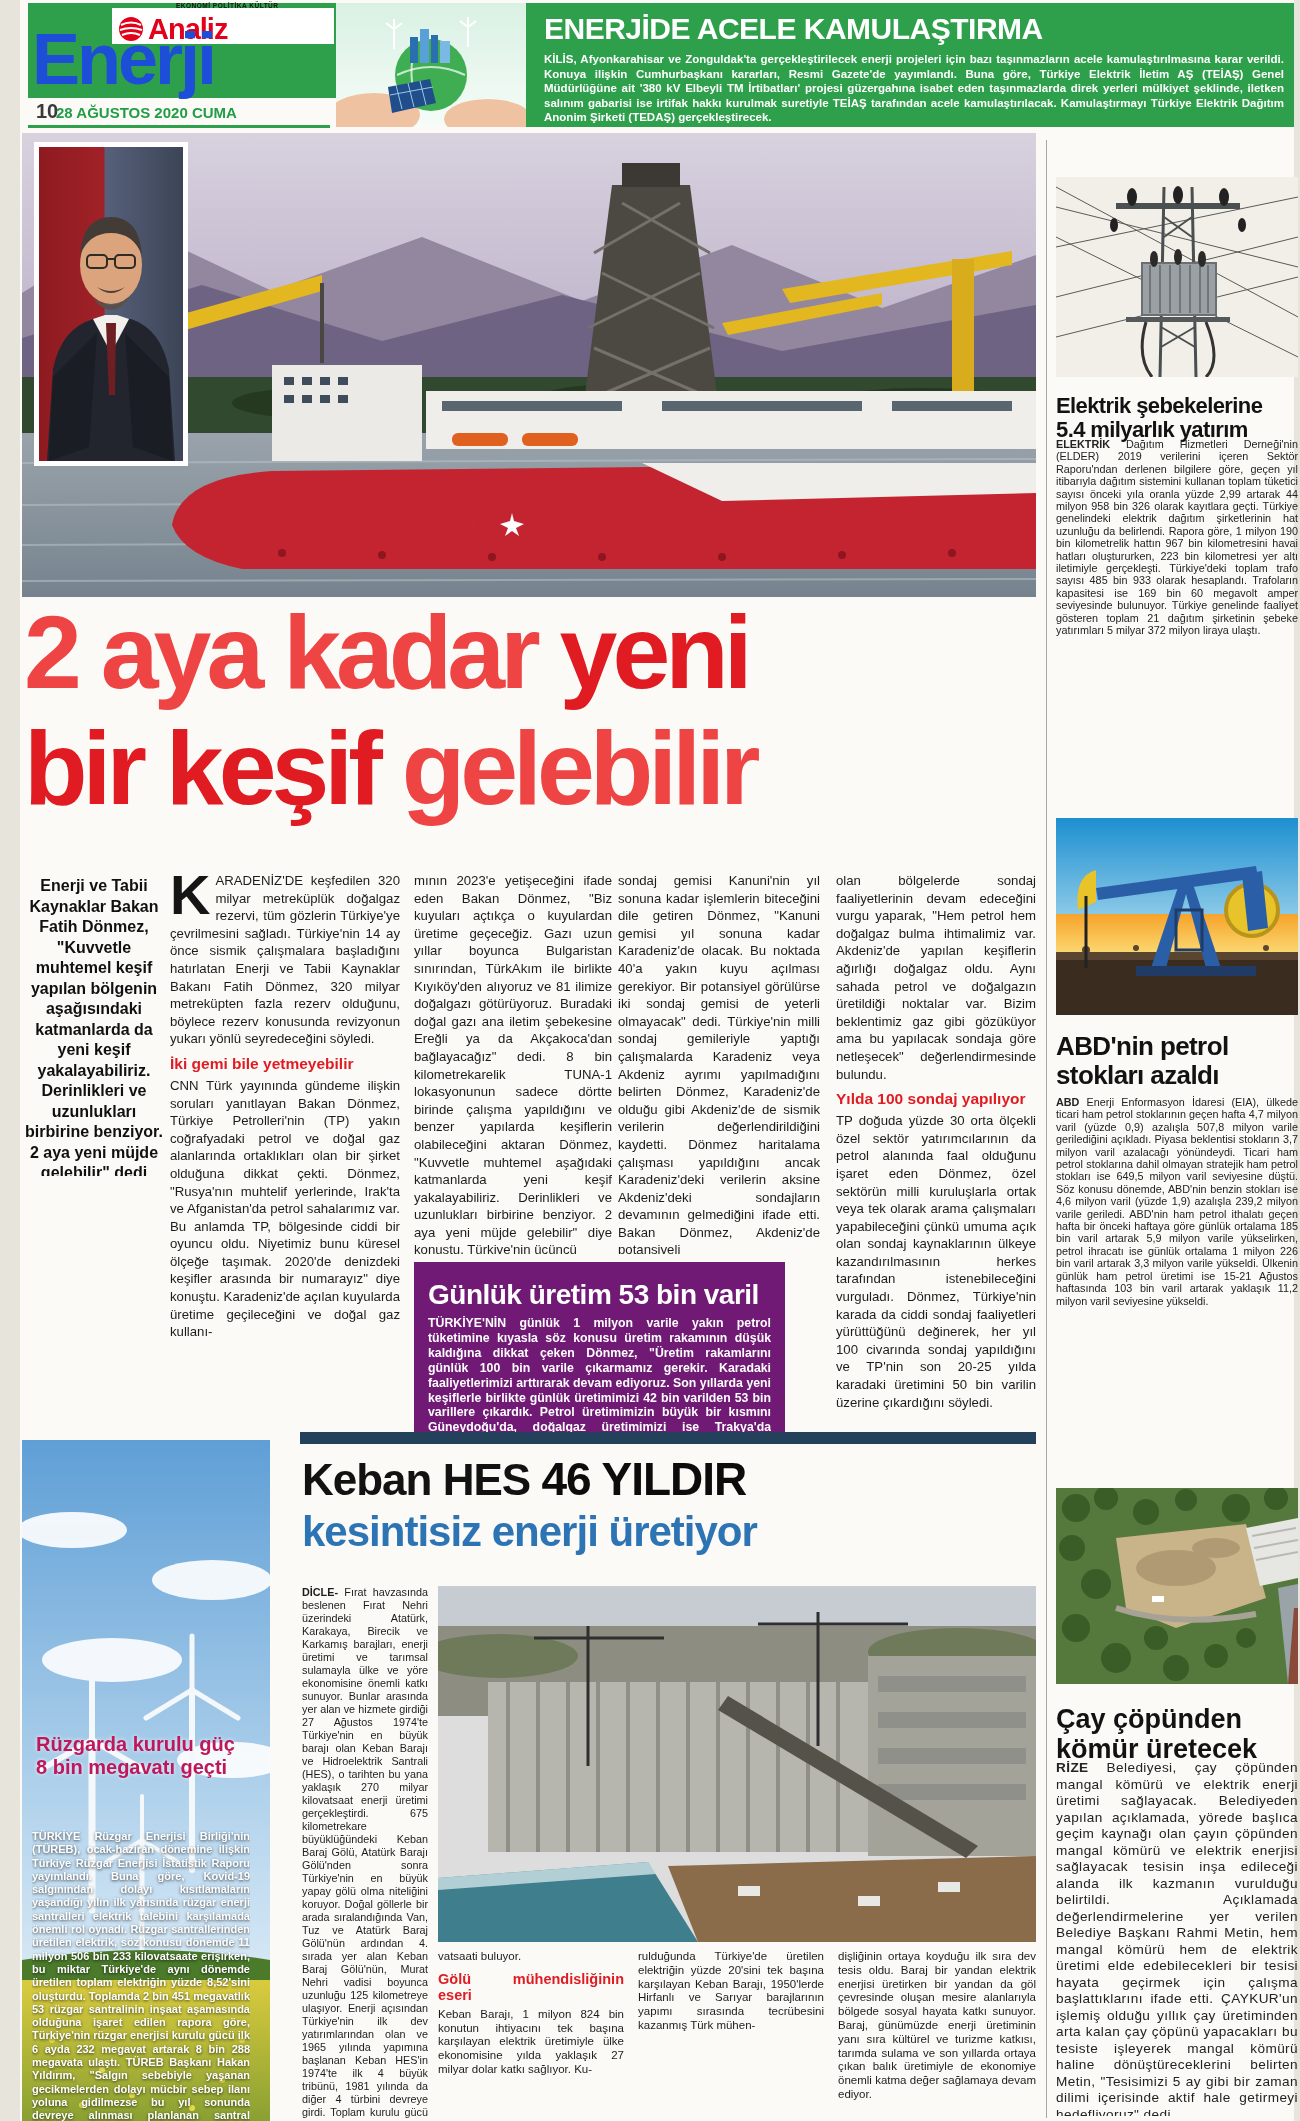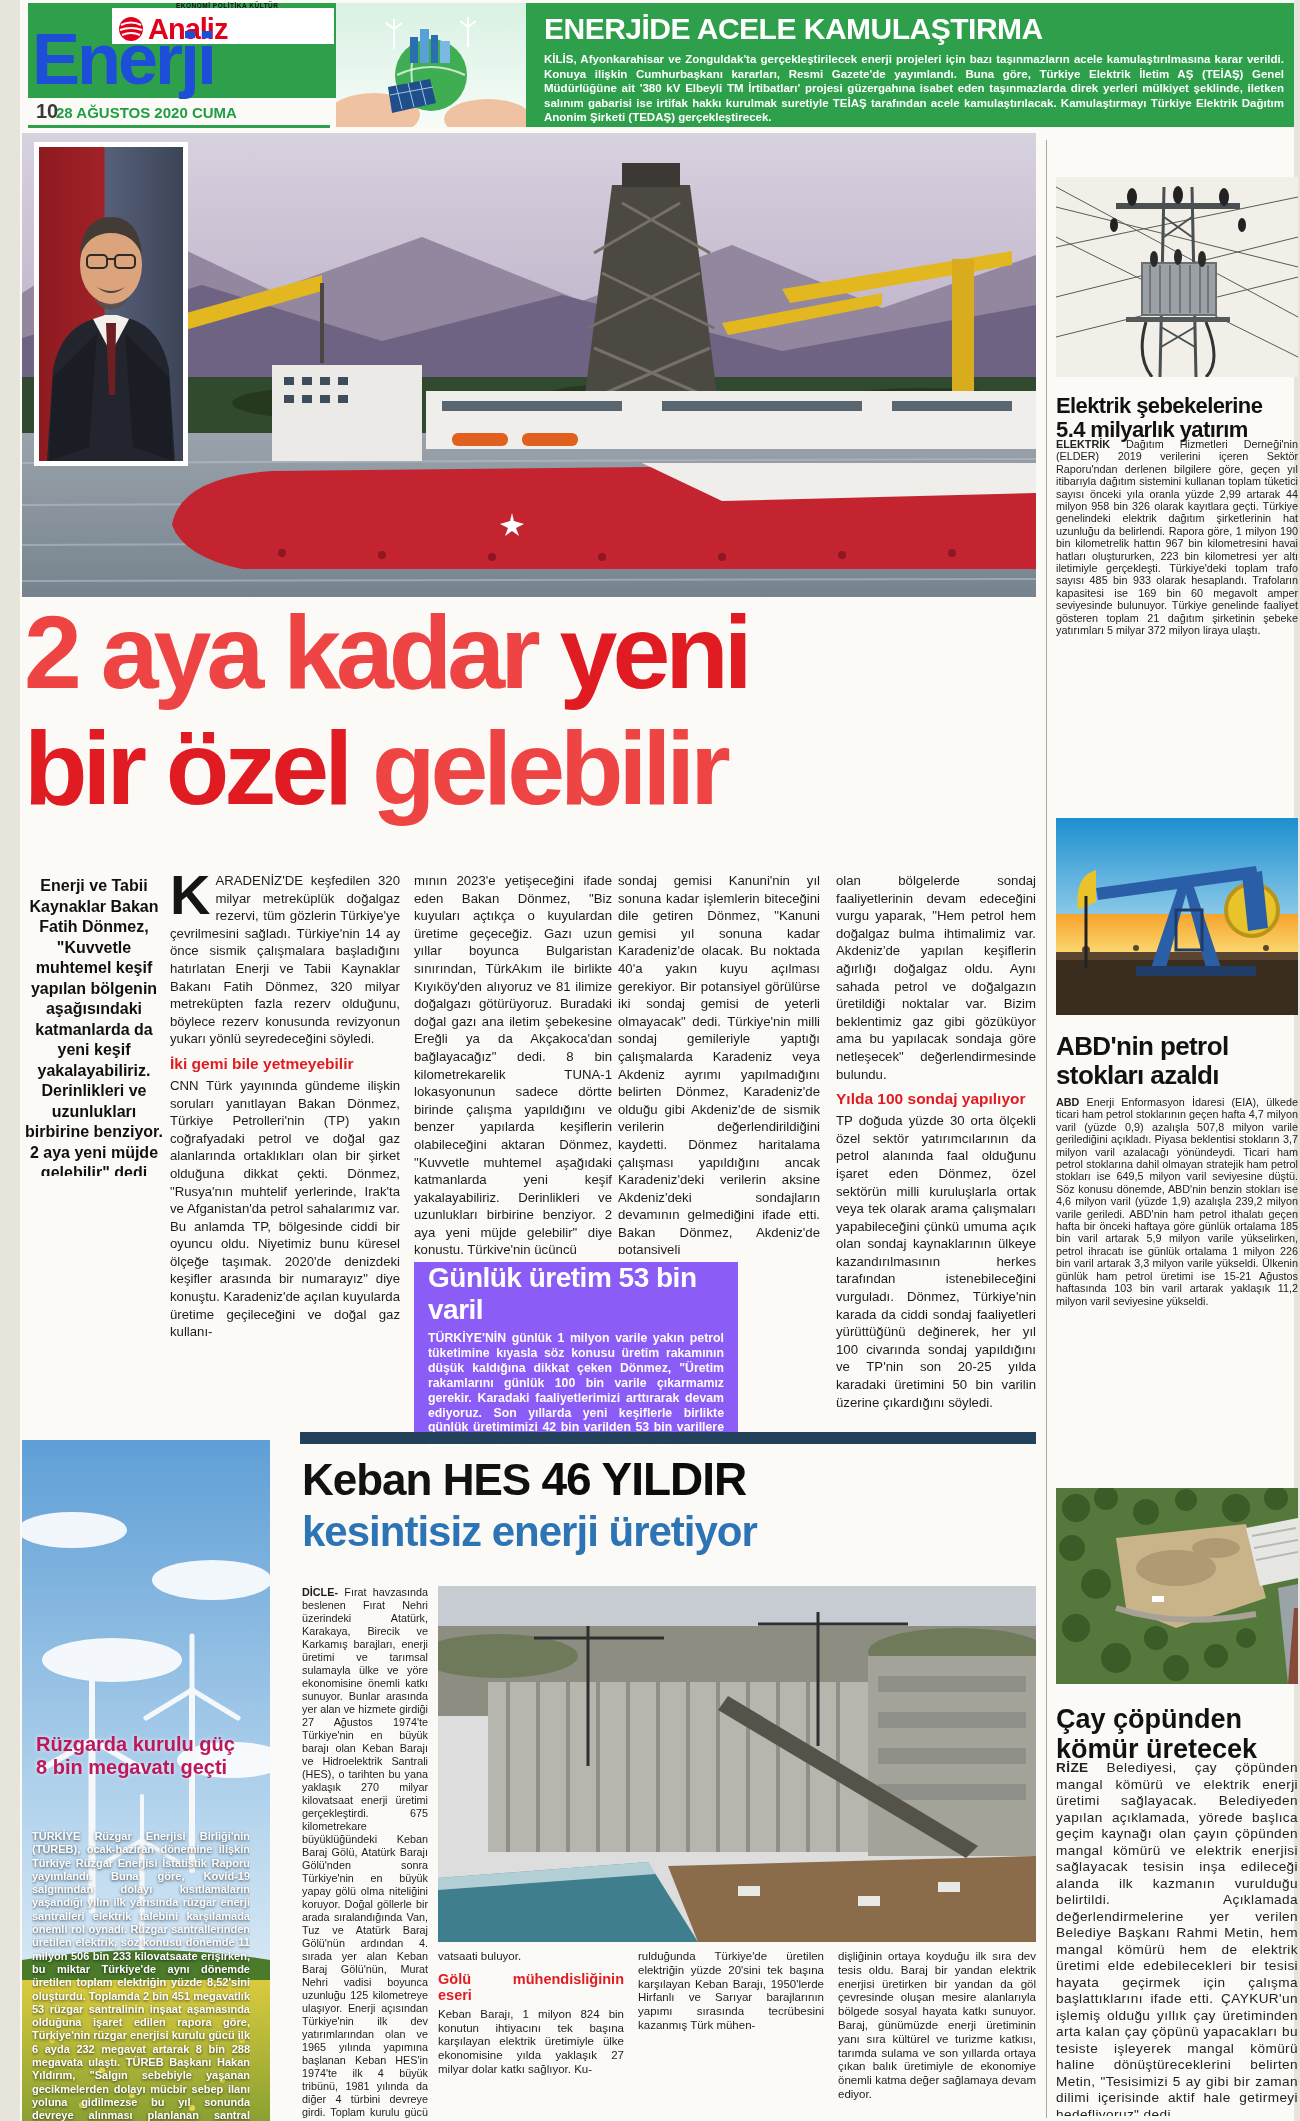--- a/index.html
+++ b/index.html
@@ -204,42 +204,42 @@
         </g>
       <path d="M58,140 Q72,148 86,140 Q72,152 58,140 Z" fill="#4a423a"></path>
       <path d="M54,150 Q72,166 90,150 Q84,162 72,163 Q60,162 54,150 Z" fill="#5a5048"></path>
     </svg>
   </div>
 
   <div class="abs headline-line" style="left:24px;top:600px;font-size:104px;">
     <span class="hl-black">2 aya kadar </span><span class="hl-red">yeni</span>
   </div>
   <div class="abs headline-line" style="left:24px;top:716px;font-size:104px;">
-    <span class="hl-red">bir özel </span><span class="hl-black">gelebilir</span>
+    <span class="hl-red">bir keşif </span><span class="hl-black">gelebilir</span>
   </div>
 
   <div class="abs" style="left:24px;top:876px;width:140px;height:300px;font-size:16px;line-height:20.5px;font-weight:700;color:#101010;text-align:center;overflow:hidden;">Enerji ve Tabii Kaynaklar Bakan Fatih Dönmez, "Kuvvetle muhtemel keşif yapılan bölgenin aşağısındaki katmanlarda da yeni keşif yakalayabiliriz. Derinlikleri ve uzunlukları birbirine benziyor. 2 aya yeni müjde gelebilir" dedi</div>
 
   <div class="abs bodycol jtext" style="left:170px;top:872px;width:230px;height:560px;">
     <span style="float:left;font-size:56px;line-height:46px;font-weight:800;color:#151515;padding-right:5px;">K</span>
     <span>ARADENİZ'DE keşfedilen 320 milyar metreküplük doğalgaz rezervi, tüm gözlerin Türkiye'ye çevrilmesini sağladı. Türkiye'nin 14 ay önce sismik çalışmalara başladığını hatırlatan Enerji ve Tabii Kaynaklar Bakanı Fatih Dönmez, 320 milyar metreküpten fazla rezerv olduğunu, böylece rezerv konusunda revizyonun yukarı yönlü seyredeceğini söyledi.</span>
     <div class="subhead">İki gemi bile yetmeyebilir</div>
     <span>CNN Türk yayınında gündeme ilişkin soruları yanıtlayan Bakan Dönmez, Türkiye Petrolleri'nin (TP) yakın coğrafyadaki petrol ve doğal gaz alanlarında ortaklıkları olan bir şirket olduğuna dikkat çekti. Dönmez, "Rusya'nın muhtelif yerlerinde, Irak'ta ve Afganistan'da petrol sahalarımız var. Bu anlamda TP, bölgesinde ciddi bir oyuncu oldu. Niyetimiz bunu küresel ölçeğe taşımak. 2020'de denizdeki keşifler arasında bir numarayız" diye konuştu. Karadeniz'de açılan kuyularda üretime geçileceğini ve doğal gaz kullanı-</span>
   </div>
 
   <div class="abs bodycol jtext" style="left:414px;top:872px;width:198px;height:382px;">mının 2023'e yetişeceğini ifade eden Bakan Dönmez, "Biz kuyuları açtıkça o kuyulardan üretime geçeceğiz. Gazı uzun yıllar boyunca Bulgaristan sınırından, TürkAkım ile birlikte Kıyıköy'den alıyoruz ve 81 ilimize doğalgazı götürüyoruz. Buradaki doğal gazı ana iletim şebekesine Ereğli ya da Akçakoca'dan bağlayacağız" dedi. 8 bin kilometrekarelik TUNA-1 lokasyonunun sadece dörtte birinde çalışma yapıldığını ve benzer yapılarda keşiflerin olabileceğini aktaran Dönmez, "Kuvvetle muhtemel aşağıdaki katmanlarda yeni keşif yakalayabiliriz. Derinlikleri ve uzunlukları birbirine benziyor. 2 aya yeni müjde gelebilir" diye konuştu. Türkiye'nin üçüncü</div>
   <div class="abs bodycol jtext" style="left:618px;top:872px;width:202px;height:382px;">sondaj gemisi Kanuni'nin yıl sonuna kadar işlemlerin biteceğini dile getiren Dönmez, "Kanuni gemisi yıl sonuna kadar Karadeniz'de olacak. Bu noktada 40'a yakın kuyu açılması gerekiyor. Bir potansiyel görülürse iki sondaj gemisi de yeterli olmayacak" dedi. Türkiye'nin milli sondaj gemileriyle yaptığı çalışmalarda Karadeniz veya Akdeniz ayrımı yapılmadığını belirten Dönmez, Karadeniz'de olduğu gibi Akdeniz'de de sismik verilerin değerlendirildiğini kaydetti. Dönmez haritalama çalışması yapıldığını ancak Karadeniz'deki verilerin aksine Akdeniz'deki sondajların devamının gelmediğini ifade etti. Bakan Dönmez, Akdeniz'de potansiyeli</div>
 
   <div class="abs bodycol jtext" style="left:836px;top:872px;width:200px;height:560px;">
     <span>olan bölgelerde sondaj faaliyetlerinin devam edeceğini vurgu yaparak, "Hem petrol hem doğalgaz bulma ihtimalimiz var. Akdeniz'de yapılan keşiflerin ağırlığı doğalgaz oldu. Aynı sahada petrol ve doğalgazın üretildiği noktalar var. Bizim beklentimiz gaz gibi gözüküyor ama bu yapılacak sondaja göre netleşecek" değerlendirmesinde bulundu.</span>
     <div class="subhead">Yılda 100 sondaj yapılıyor</div>
     <span>TP doğuda yüzde 30 orta ölçekli özel sektör yatırımcılarının da petrol alanında faal olduğunu işaret eden Dönmez, özel sektörün milli kuruluşlarla ortak veya tek olarak arama çalışmaları yapabileceğini çünkü umuma açık olan sondaj kaynaklarının ülkeye kazandırılmasının herkes tarafından istenebileceğini vurguladı. Dönmez, Türkiye'nin karada da ciddi sondaj faaliyetleri yürüttüğünü değinerek, her yıl 100 civarında sondaj yapıldığını ve TP'nin son 20-25 yılda karadaki üretimini 50 bin varilin üzerine çıkardığını söyledi.</span>
   </div>
 
-  <div class="abs" style="left:414px;top:1262px;width:324px;height:182px;background:#8b5cf6;box-sizing:border-box;padding:0 14px;">
+  <div class="abs" style="left:414px;top:1262px;width:371px;height:182px;background:#701a75;box-sizing:border-box;padding:17px 14px;">
     <div style="color:#ffffff;font-weight:800;font-size:28px;letter-spacing:-0.5px;">Günlük üretim 53 bin varil</div>
     <div class="jtext" style="color:#ffffff;font-size:12.3px;line-height:14.9px;font-weight:700;margin-top:5px;height:118px;overflow:hidden;">
       <span class="lead-word">TÜRKİYE'NİN</span>
       <span>günlük 1 milyon varile yakın petrol tüketimine kıyasla söz konusu üretim rakamının düşük kaldığına dikkat çeken Dönmez, "Üretim rakamlarını günlük 100 bin varile çıkarmamız gerekir. Karadaki faaliyetlerimizi arttırarak devam ediyoruz. Son yıllarda yeni keşiflerle birlikte günlük üretimimizi 42 bin varilden 53 bin varillere çıkardık. Petrol üretimimizin büyük bir kısmını Güneydoğu'da, doğalgaz üretimimizi ise Trakya'da gerçekleştiriyoruz" dedi.</span>
     </div>
   </div>
 
   <div class="photo" style="left:22px;top:1440px;width:248px;height:681px;">
     <svg viewBox="0 0 248 681" preserveAspectRatio="none">
       <defs>

